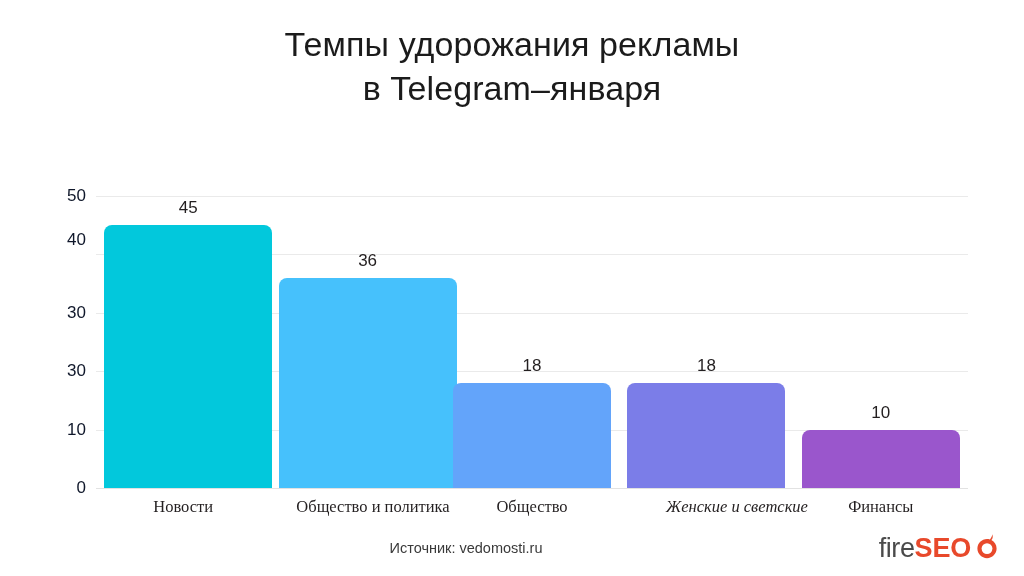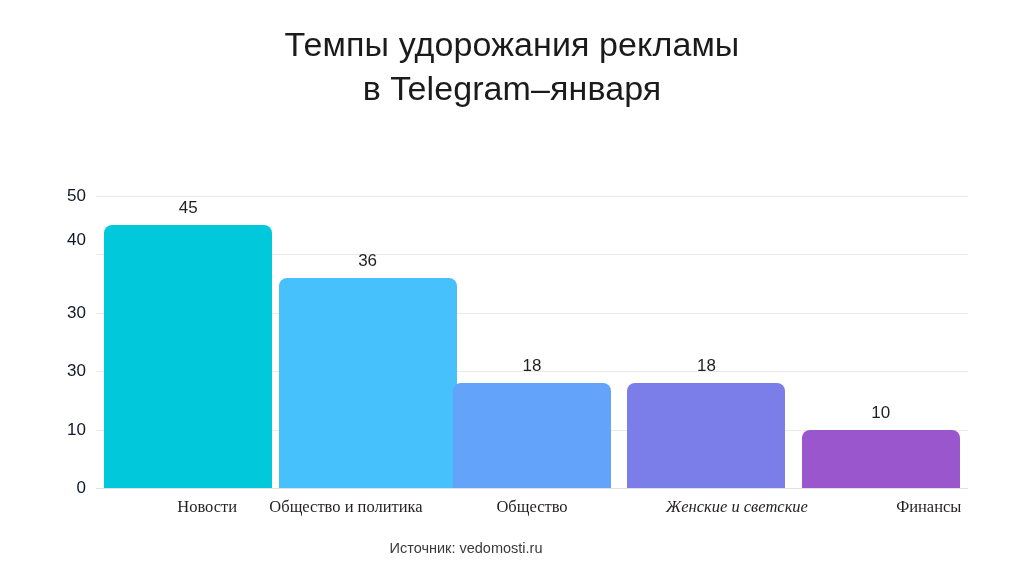--- a/index.html
+++ b/index.html
@@ -215,23 +215,33 @@
           <div class="bar-value" style="bottom: 112.12px;">18</div>
         </div>
         <div class="bar-slot" style="left: 705.8px; width: 158px;">
           <div class="bar" style="height: 58.4px; background: rgb(154, 86, 204); border-radius: 8px 8px 0px 0px;"></div>
           <div class="bar-value" style="bottom: 65.4px;">10</div>
         </div>
       </div>
   </div>
 
   <div class="x-axis">
-      <div class="x-label" style="left: 87.2px; transform: translateX(-50%); margin-left: 24px;">Новости</div>
-      <div class="x-label" style="left: 250px; transform: translateX(-50%);">Общество и политика</div>
+      <div class="x-label" style="left: 87.2px; transform: translateX(-50%);">Новости</div>
+      <div class="x-label" style="left: 277px; transform: translateX(-50%);">Общество и политика</div>
       <div class="x-label" style="left: 436px; transform: translateX(-50%);">Общество</div>
       <div class="x-label" style="left: 641px; transform: translateX(-50%); font-style: italic;">Женские и светские</div>
-      <div class="x-label" style="left: 784.8px; transform: translateX(-50%); margin-left: 48px;">Финансы</div>
+      <div class="x-label" style="left: 784.8px; transform: translateX(-50%);">Финансы</div>
     </div>
 
   <div class="source-note">Источник: vedomosti.ru</div>
 
+  <div class="logo">
+    <span class="logo-fire">fire</span>
+    <span class="logo-seo">SEO</span>
+    <span class="logo-flame">
+      <svg width="30" height="30" viewBox="0 0 30 30">
+        <path d="M20.3 3.2c0.9 2.4 0.4 4.3-0.9 5.9 3.1 1.6 5.2 4.8 5.2 8.5 0 5.3-4.3 9.6-9.6 9.6S5.4 22.9 5.4 17.6 9.7 8 15 8c1 0 2 0.15 2.9 0.43C19.2 6.9 20.1 5.3 20.3 3.2z" fill="#e8492b"></path>
+        <circle cx="15" cy="17.6" r="5.4" fill="#ffffff"></circle>
+      </svg>
+    </span>
+  </div>
 
 </div>
 
 </body></html>

